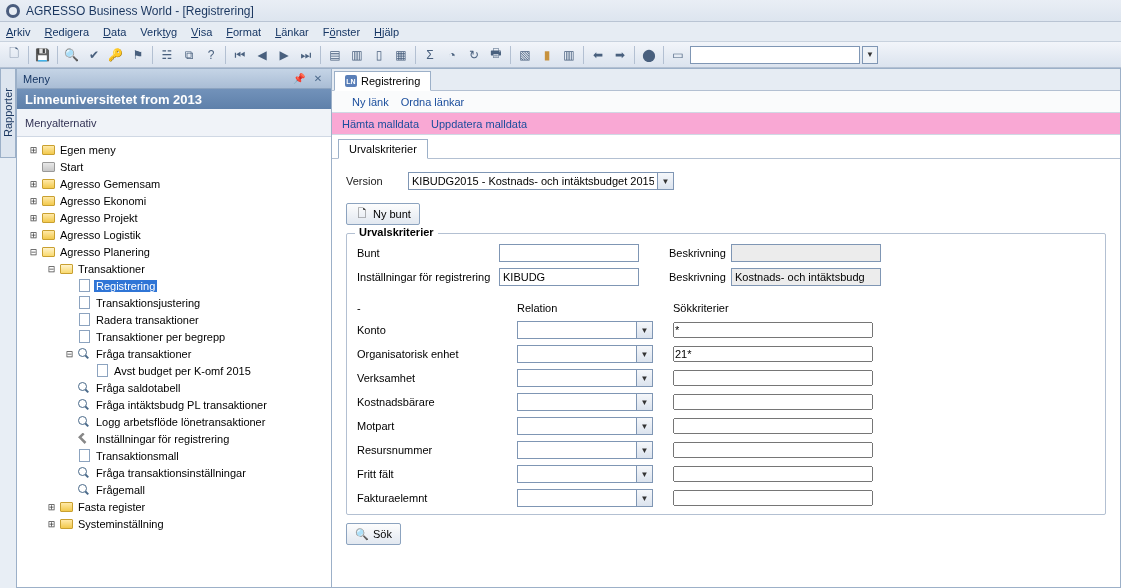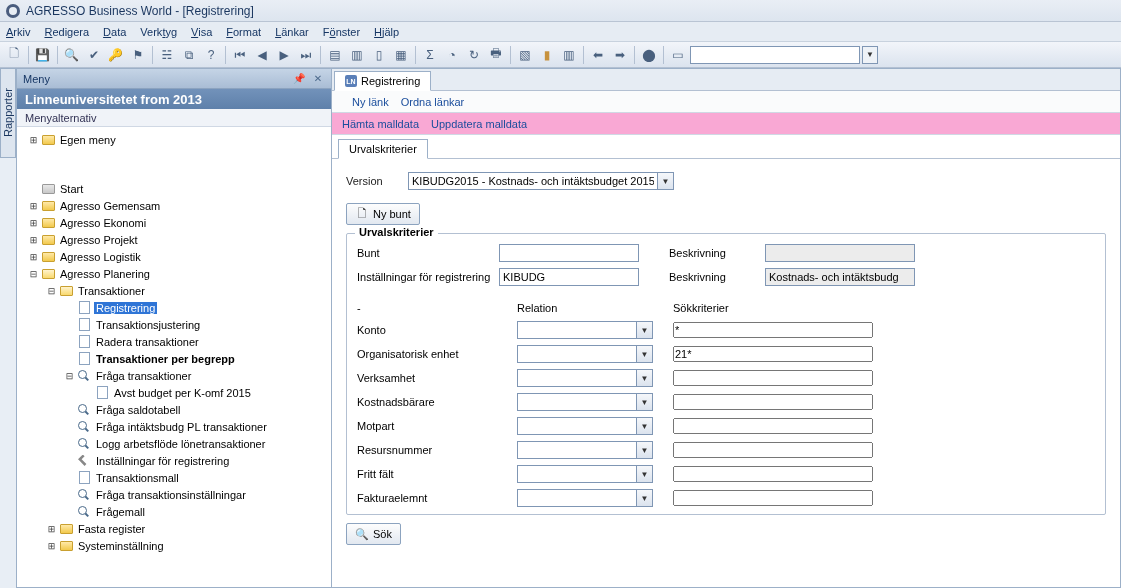--- a/index.html
+++ b/index.html
@@ -22,21 +22,21 @@
 
 .sidetab { position: absolute; left: 0; top: 68px; width: 16px; height: 90px; background: #dde5ef; border: 1px solid #9cb0c8; writing-mode: vertical-rl; text-align: center; font-size: 11px; color: #1a365f; transform: rotate(180deg); display:flex; align-items:center; justify-content:center; }
 
 .main { display: flex; position: absolute; left: 16px; top: 68px; right: 0; bottom: 0; }
 
 .navpane { width: 316px; background: #fff; border: 1px solid #9cb0c8; display: flex; flex-direction: column; }
 .navhead { background: linear-gradient(#c5d4e6,#a9bdd5); height: 20px; display: flex; align-items: center; padding: 0 6px; color: #163664; font-weight: 400; border-bottom:1px solid #8ca3bf;}
 .navhead .sp { margin-left: auto; display:flex; gap:4px;}
 .navhead .sp span{width:14px;height:14px;display:flex;align-items:center;justify-content:center;color:#4d6a8c;font-size:10px;}
 .orghead { background: linear-gradient(#7292ba,#5e80aa); color: #fff; height: 20px; display: flex; align-items: center; padding: 0 8px; font-size: 13px; font-weight: bold; }
-.subhead { background: #f0f3f8; height: 18px; display: flex; align-items: center; padding: 0 8px; color: #335; border-bottom:1px solid #d0d8e4;}
+.subhead { background: #f0f3f8; height: 28px; display: flex; align-items: center; padding: 0 8px; color: #335; border-bottom:1px solid #d0d8e4;}
 
 .tree { flex: 1; overflow: auto; padding: 4px 2px; }
 .tnode { display: flex; align-items: center; height: 17px; white-space: nowrap; padding-right:4px;}
 .tnode .tw { width: 13px; text-align: center; color: #444; font-size: 9px; flex-shrink:0;}
 .tnode .ico { width: 16px; height: 14px; margin-right: 2px; display: flex; align-items: center; justify-content: center; flex-shrink:0;}
 .folder { width: 13px; height: 10px; background: linear-gradient(#ffe9a8,#f2c94c); border: 1px solid #c9a030; border-radius: 1px; }
 .folder.open { background: linear-gradient(#fff3cc,#f9d96e); }
 .folder.grey { background: linear-gradient(#e8e8e8,#c8c8c8); border-color:#999;}
 .page { width: 11px; height: 13px; background: #fff; border: 1px solid #8ca3bf; position:relative;}
 .mag { width:12px;height:12px;position:relative;}
@@ -63,21 +63,21 @@
 .lblf { width: 140px; color: #222; }
 .selbox { display: flex; }
 .selbox input { height: 18px; border: 1px solid #7f96b4; padding: 0 3px; background:#fff;}
 .selbox .dd { width: 16px; height: 18px; border: 1px solid #7f96b4; border-left: none; background: linear-gradient(#f5f7fa,#dbe3ee); display: flex; align-items: center; justify-content: center; font-size: 8px; color:#333;}
 .btn { height: 22px; padding: 0 8px; border: 1px solid #8ca3bf; background: linear-gradient(#fdfdfd,#e2e8f0); display: inline-flex; align-items: center; gap: 4px; border-radius: 2px; cursor:pointer;}
 .btn .bico{width:14px;height:14px;display:flex;align-items:center;justify-content:center;}
 .group { border: 1px solid #b3c0d2; border-radius: 2px; padding: 8px 10px 4px; margin-top: 8px; position: relative; }
 .group .gt { position: absolute; top: -8px; left: 8px; background: #fff; padding: 0 4px; font-weight: bold; color: #000; }
 .grow { display: flex; align-items: center; height: 22px; margin-bottom: 2px;}
 .grow .l1 { width: 142px; }
-.grow .l2 { width: 96px; font-weight:400;}
+.grow .l2 { width: 62px; font-weight:400;}
 .grow input { height: 18px; border: 1px solid #7f96b4; padding: 0 3px; }
 .grow input.ro { background: #ececec; }
 .grow .sep{width:30px;}
 .tblhead{display:flex;height:20px;align-items:center;margin-top:10px;}
 .tblhead div{color:#000;}
 .trow{display:flex;align-items:center;height:24px;}
 .trow .c1{width:160px;}
 .trow .c2{width:150px;}
 .trow .c3{width:220px;padding-left:6px;}
 </style>
@@ -158,21 +158,21 @@
     <div class="orghead">Linneuniversitetet  from 2013</div>
     <div class="subhead">Menyalternativ</div>
     <div class="tree" id="tree">
         <div class="tnode" style="padding-left: 8px;">
           <span class="tw">⊞</span>
           <span class="ico">
             <div class="folder"></div>
           </span>
           <span class="lbl">Egen meny</span>
         </div>
-        <div class="tnode" style="padding-left: 8px; margin-top: 32px;">
+        <div class="tnode" style="padding-left: 8px;">
           <span class="tw"></span>
           <span class="ico">
             <div class="folder grey"></div>
           </span>
           <span class="lbl">Start</span>
         </div>
         <div class="tnode" style="padding-left: 8px;">
           <span class="tw">⊞</span>
           <span class="ico">
             <div class="folder"></div>
@@ -228,21 +228,21 @@
           </span>
           <span class="lbl">Transaktionsjustering</span>
         </div>
         <div class="tnode" style="padding-left: 44px;">
           <span class="tw"></span>
           <span class="ico">
             <div class="page"></div>
           </span>
           <span class="lbl">Radera transaktioner</span>
         </div>
-        <div class="tnode" style="padding-left: 44px; font-weight: bold;">
+        <div class="tnode" style="padding-left: 44px;">
           <span class="tw"></span>
           <span class="ico">
             <div class="page"></div>
           </span>
           <span class="lbl">Transaktioner per begrepp</span>
         </div>
         <div class="tnode" style="padding-left: 44px;">
           <span class="tw">⊟</span>
           <span class="ico">
             <div class="mag"></div>

